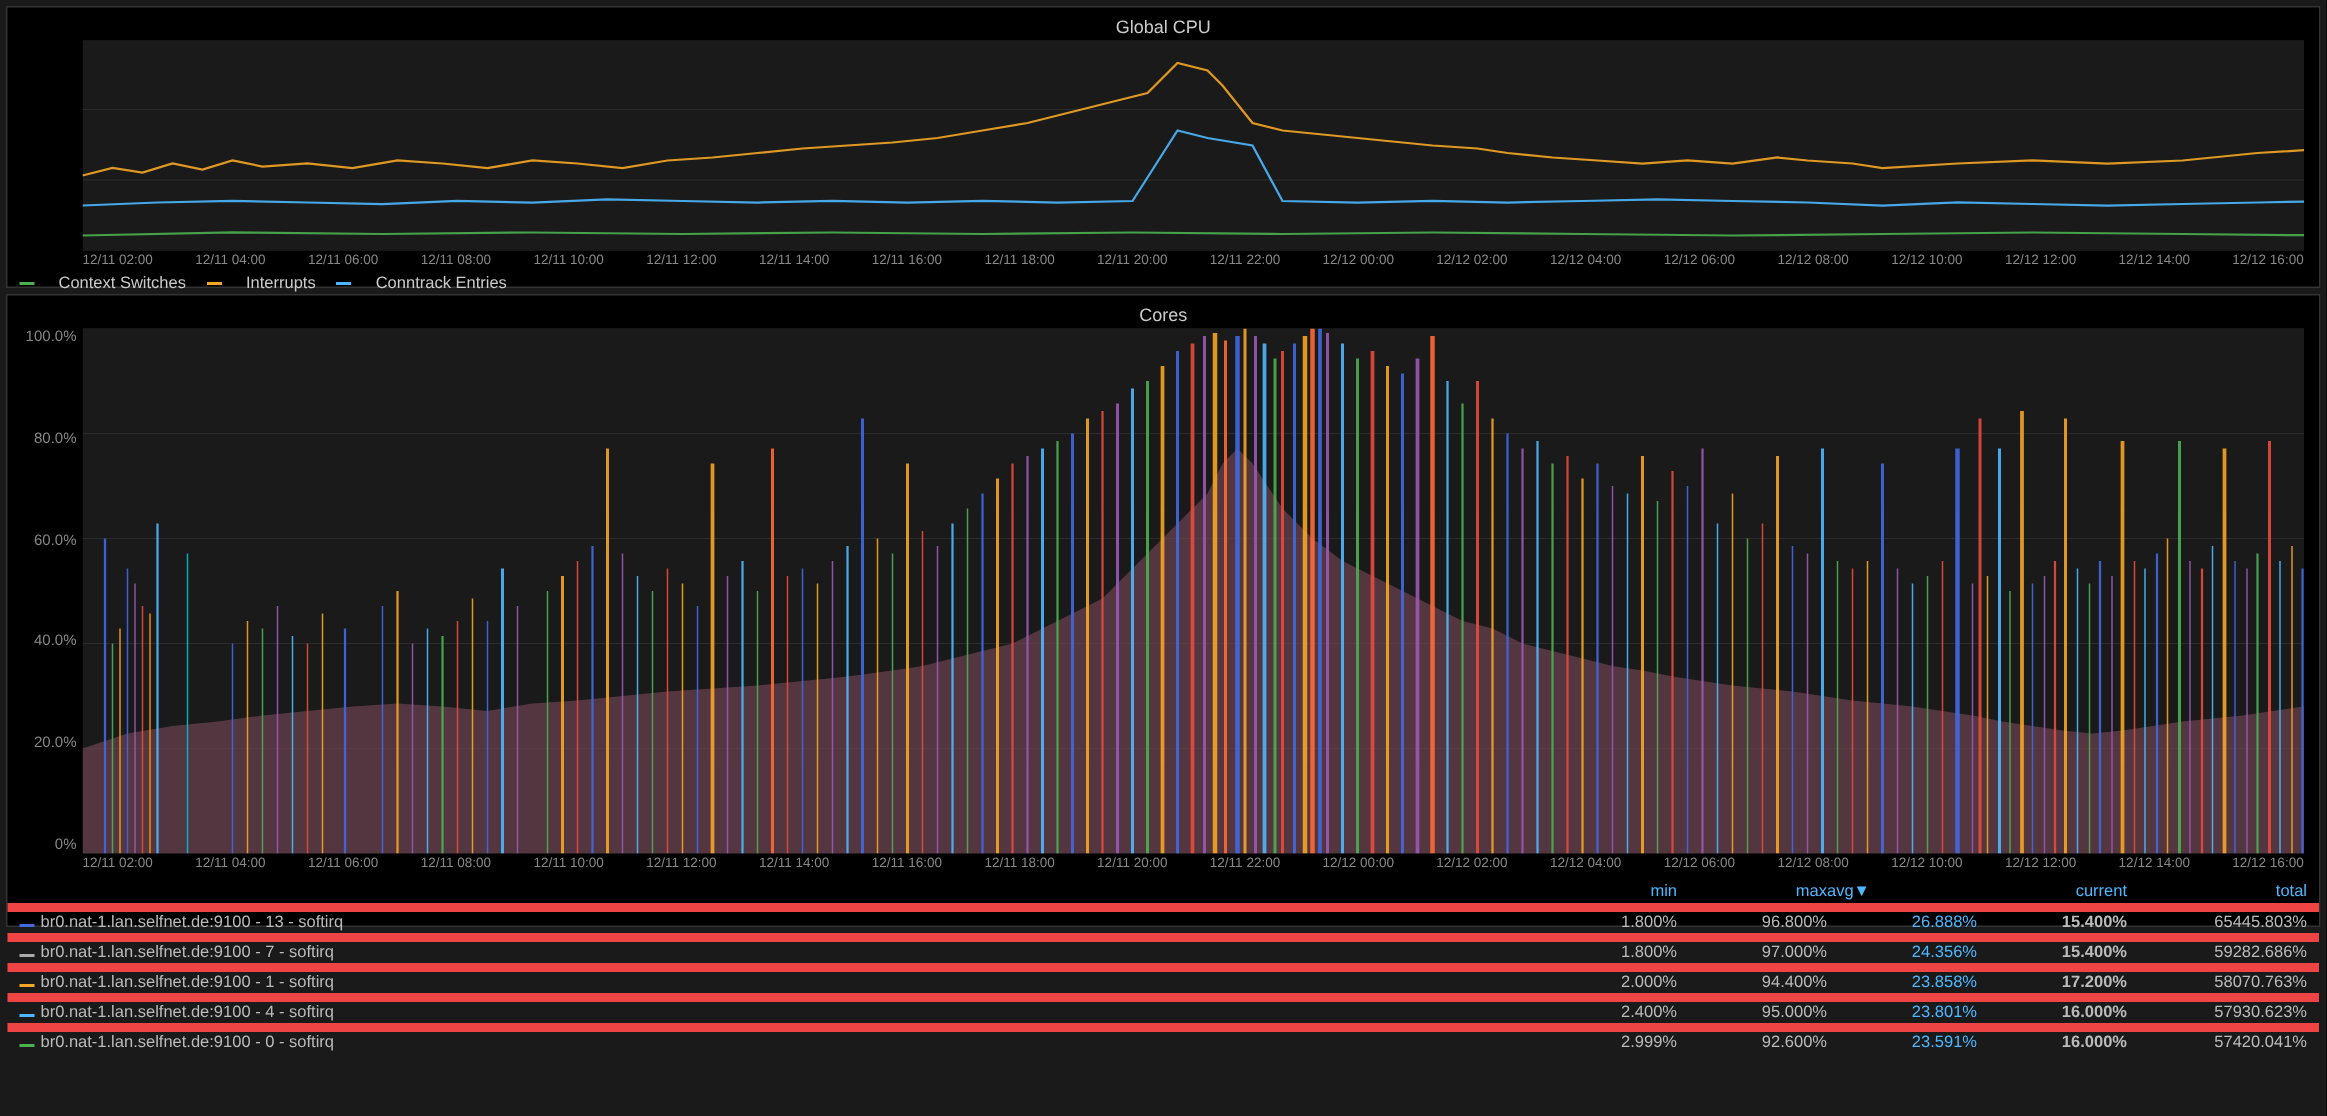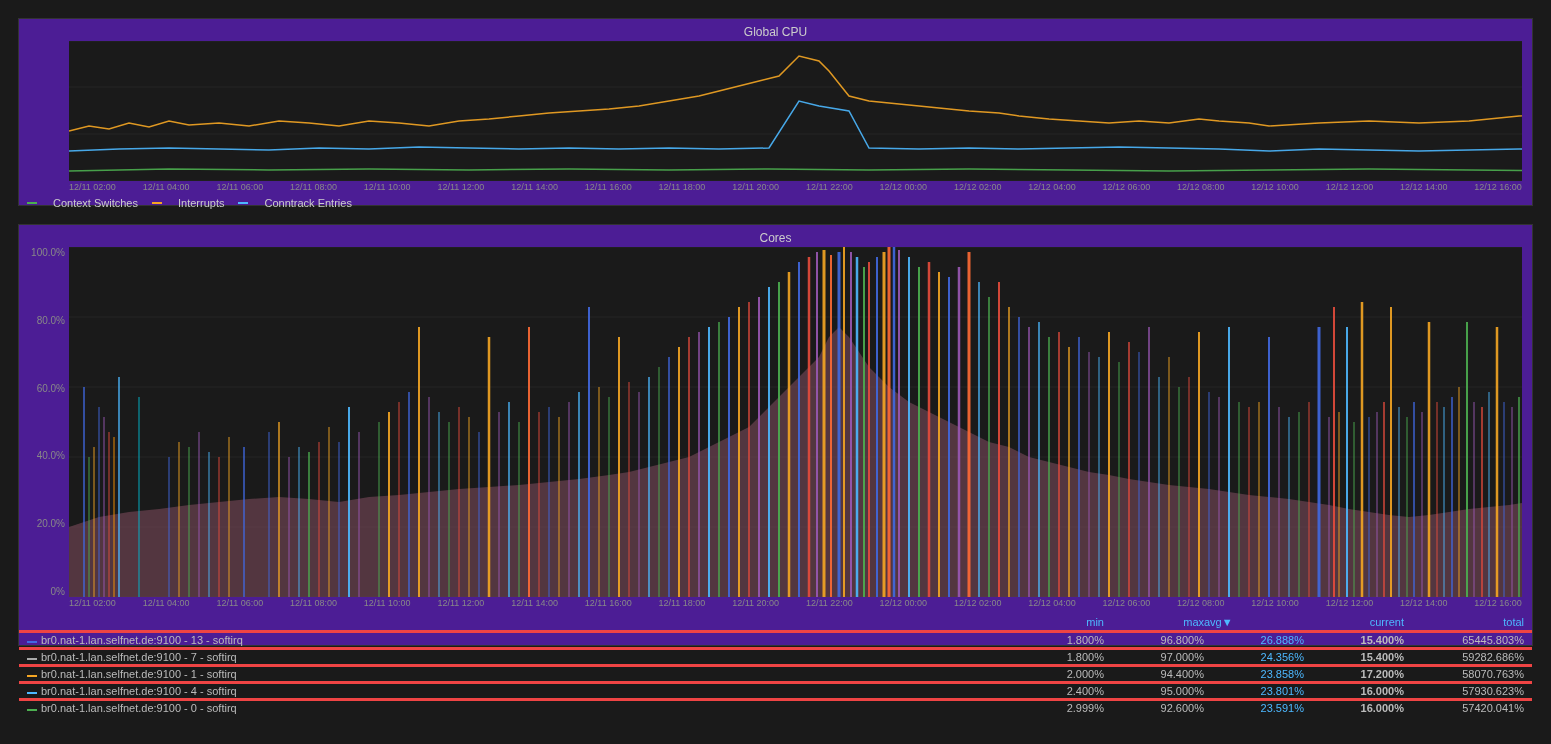--- a/index.html
+++ b/index.html
@@ -7,23 +7,23 @@
       background: #1a1a1a;
       color: #ccc;
       font-family: Arial, sans-serif;
       font-size: 11px;
       width: 1551px;
       height: 744px;
       overflow: hidden;
     }
 
     .chart-container {
-      background: #4c1d95;
+      background: #000000;
       border: 1px solid #333;
-      margin: 18px;
+      margin: 4px;
       position: relative;
     }
 
     .chart-title {
       text-align: center;
       color: #ccc;
       font-size: 12px;
       padding: 6px 0 2px 0;
     }
 
@@ -58,21 +58,21 @@
     .col-max { width: 100px; text-align: right; color: #4db8ff; }
     .col-avg { width: 100px; text-align: left; color: #4db8ff; }
     .col-current { width: 100px; text-align: right; color: #4db8ff; }
     .col-total { width: 120px; text-align: right; color: #4db8ff; }
 
     .table-row-item {
       display: flex;
       padding: 1px 8px;
       font-size: 11px;
       color: #bbb;
-      border-top: 3px solid #ef4444;
+      border-top: 6px solid #ef4444;
     }
 
     .row-color-box {
       width: 10px;
       height: 2px;
       display: inline-block;
       margin-right: 4px;
       margin-top: 4px;
     }
 

